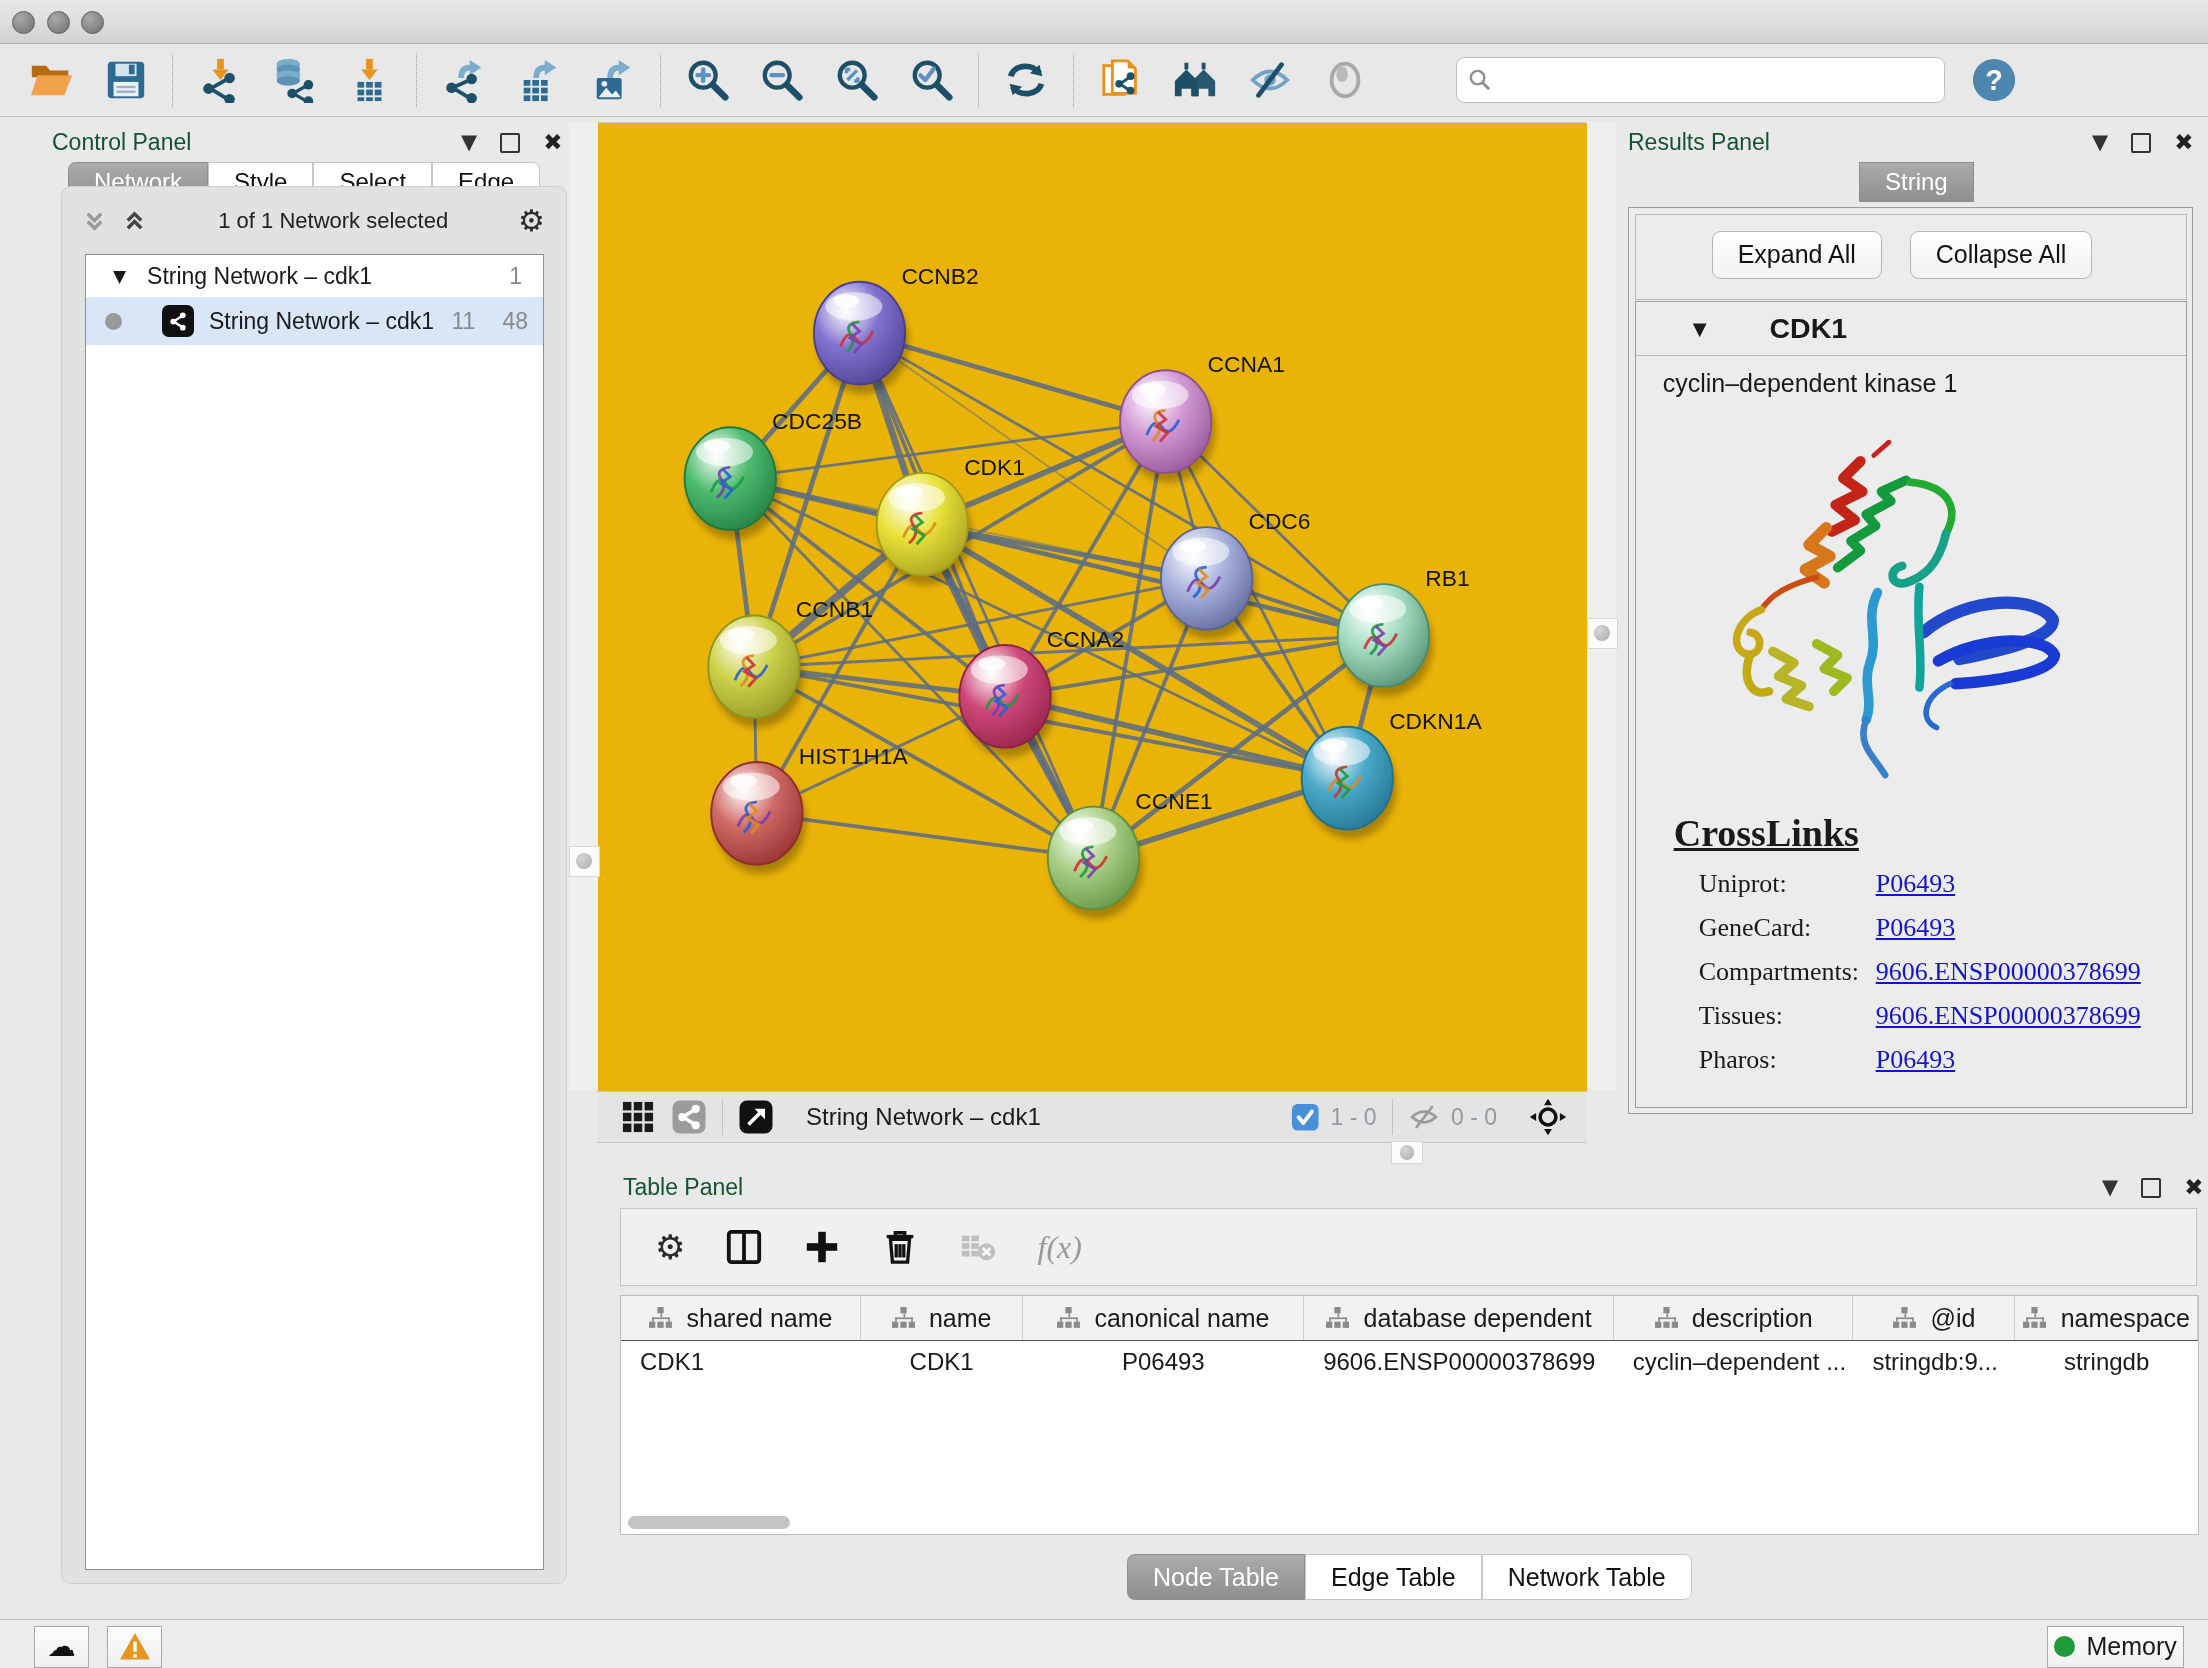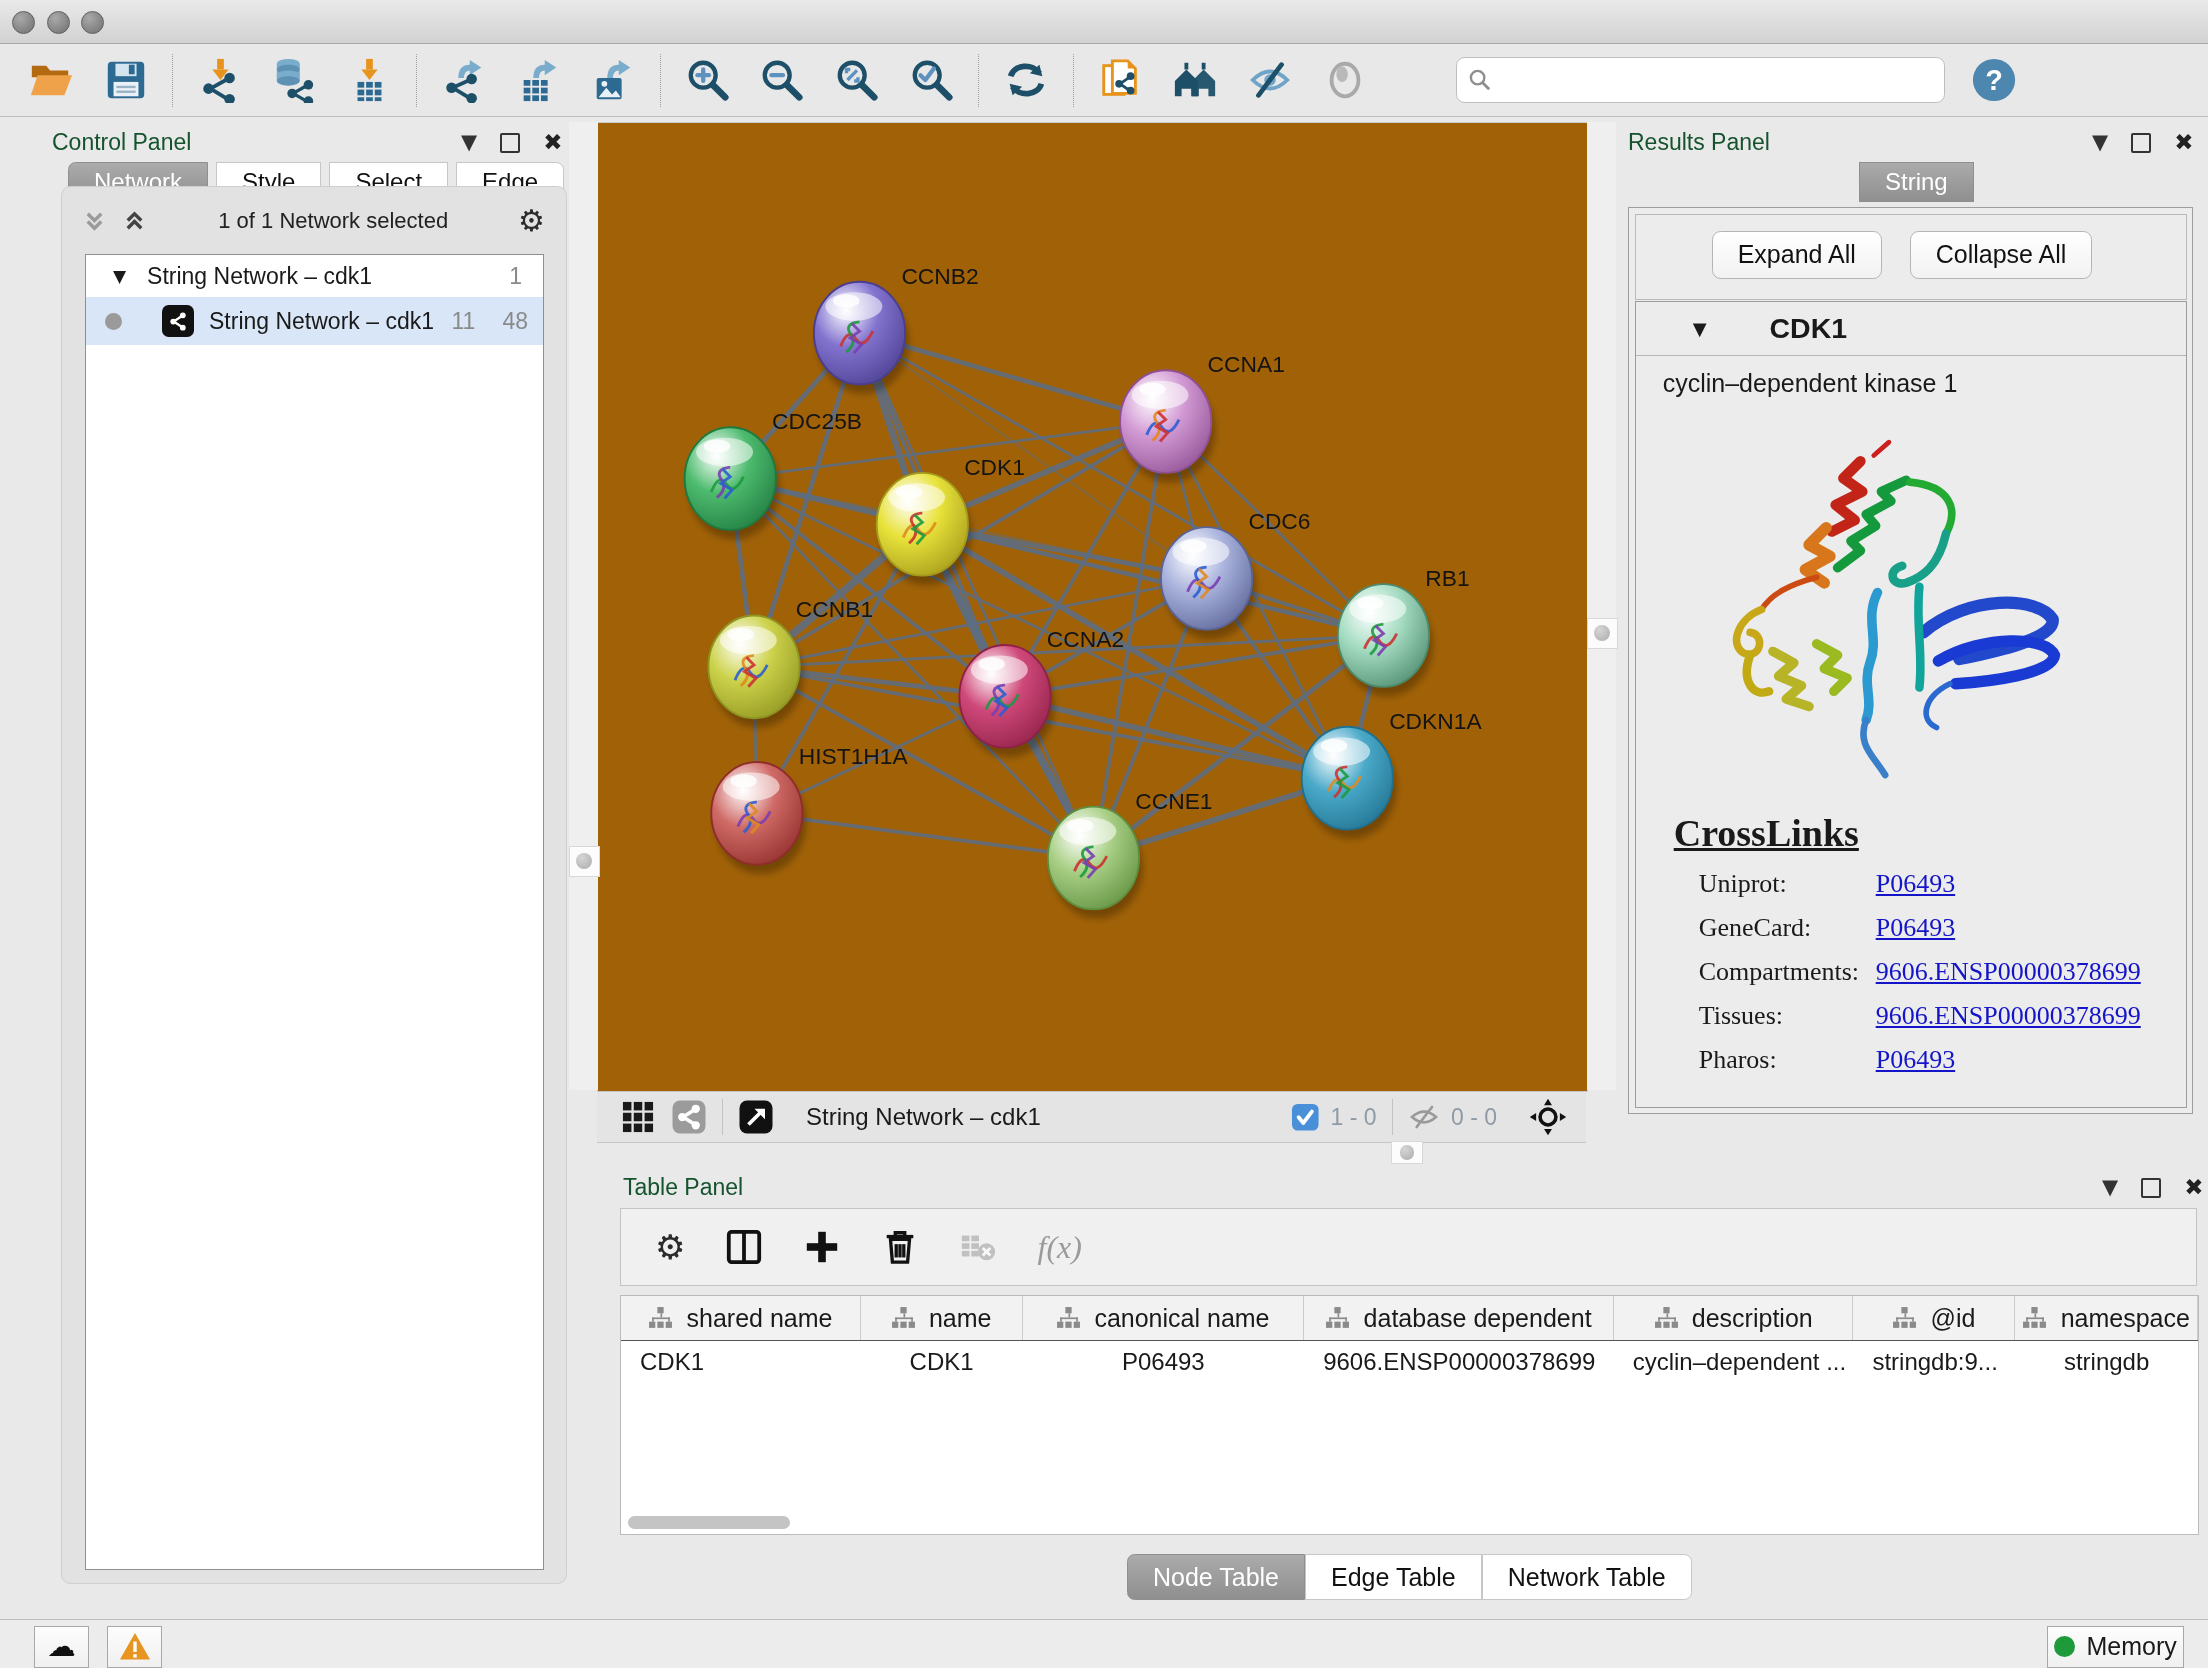--- a/index.html
+++ b/index.html
@@ -25,32 +25,32 @@
   .ph-icons{position:absolute;display:flex;align-items:center;gap:23px;}
   .ph-tri{font-family:"DejaVu Sans",sans-serif;font-size:21px;color:#333;line-height:1;}
   .ph-box{width:16px;height:16px;border:2.4px solid #333;border-radius:1.9px;}
   .ph-x{font-family:"DejaVu Sans",sans-serif;font-size:23px;font-weight:bold;color:#222;line-height:1;}
   .tabbtn{height:38px;display:inline-flex;align-items:center;justify-content:center;
     padding:0 25px;font-size:24px;background:#fff;border:1px solid #c6c6c6;color:#111;cursor:pointer;}
   .tabbtn.sel{background:linear-gradient(#ababab,#8f8f8f);color:#fff;border-color:#8f8f8f;}
   .tabbtn:first-child{border-radius:7.6px 0 0 7.6px;}
   .tabbtn:last-child{border-radius:0 7.6px 7.6px 0;}
   
-  .cp-tabs{position:absolute;left:68px;top:162px;display:flex;gap:8px;}
+  .cp-tabs{position:absolute;left:68px;top:162px;display:flex;}
   .cp-body{position:absolute;left:61px;top:186px;width:504px;height:1396px;background:#e2e2e2;
     border-radius:9.5px;border:1px solid #cfcfcf;}
   .cp-toolrow{position:absolute;left:0;top:13.3px;width:100%;height:42px;display:flex;align-items:center;}
   .cp-sum{flex:1;text-align:center;font-size:22px;color:#222;}
   .cp-list{position:absolute;left:23px;top:67px;width:457px;height:1314px;background:#fff;border:1px solid #8f8f8f;}
   .tree-row1{display:flex;align-items:center;height:42px;font-size:23px;}
   .tree-row2{display:flex;align-items:center;height:48px;font-size:23px;background:#d9e6f8;}
   .gray-num{color:#8a8a8a;}
   .string-sq{width:32px;height:32px;border-radius:6.7px;background:#111;display:flex;align-items:center;justify-content:center;}
   
-  .netview{position:absolute;left:597px;top:122px;width:989px;height:968px;background:#a16207;border:1px solid #cdcdcd;}
+  .netview{position:absolute;left:597px;top:122px;width:989px;height:968px;background:#eab308;border:1px solid #cdcdcd;}
   .netnav{position:absolute;left:597px;top:1091px;width:989px;height:50px;background:#e4e4e4;
     border-top:1px solid #c6c6c6;border-bottom:1px solid #c6c6c6;display:flex;align-items:center;font-size:24px;}
   .nn-sep{width:0;height:36px;border-left:1px solid #c2c2c2;margin:0 15px;}
   .nn-gray{color:#8f9aa6;font-size:23px;}
   
   .vsplit{position:absolute;width:28.5px;background:#efefef;}
   .handle{position:absolute;width:28.5px;height:28.5px;background:#fcfcfc;border:1px solid #d8d8d8;
     display:flex;align-items:center;justify-content:center;cursor:pointer;}
   .handle i{width:16px;height:16px;border-radius:50%;background:radial-gradient(circle at 35% 30%,#d6d6d6,#ababab);display:block;}
   

